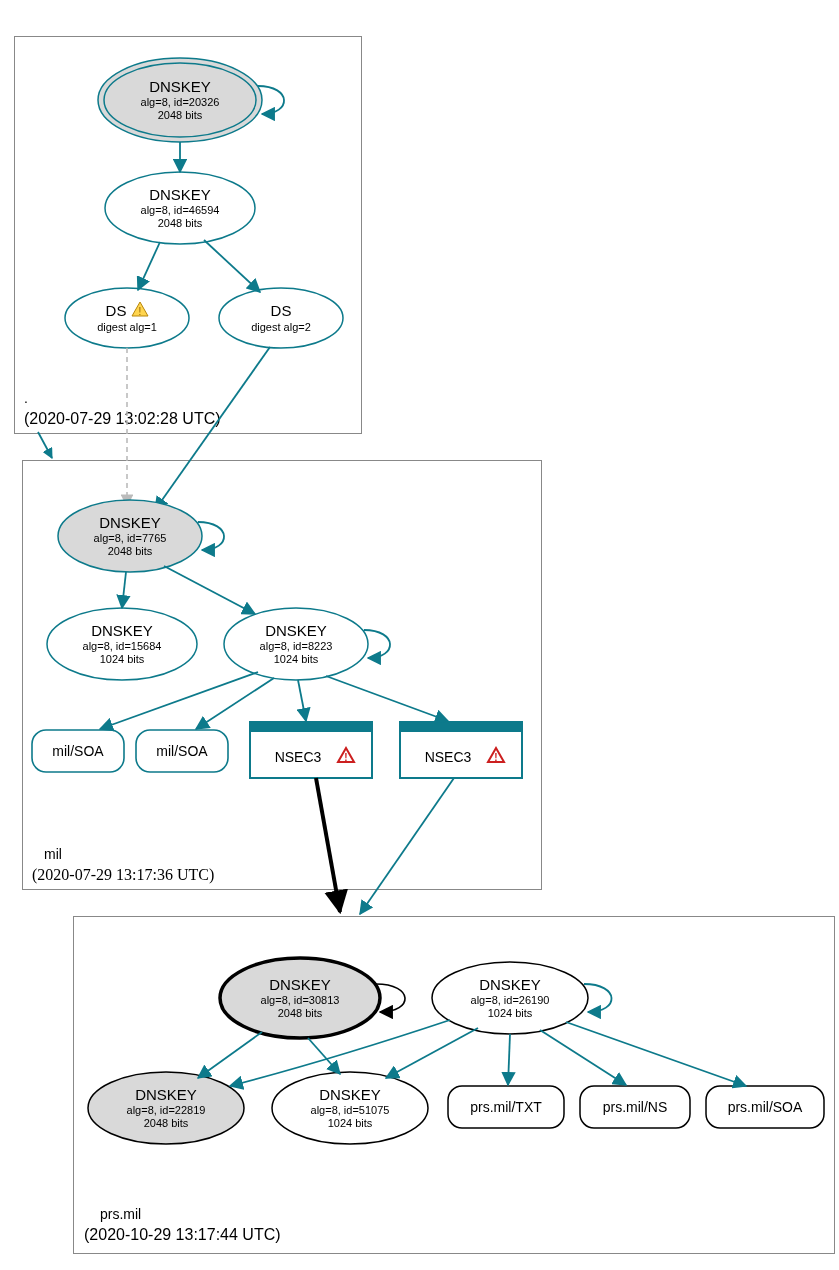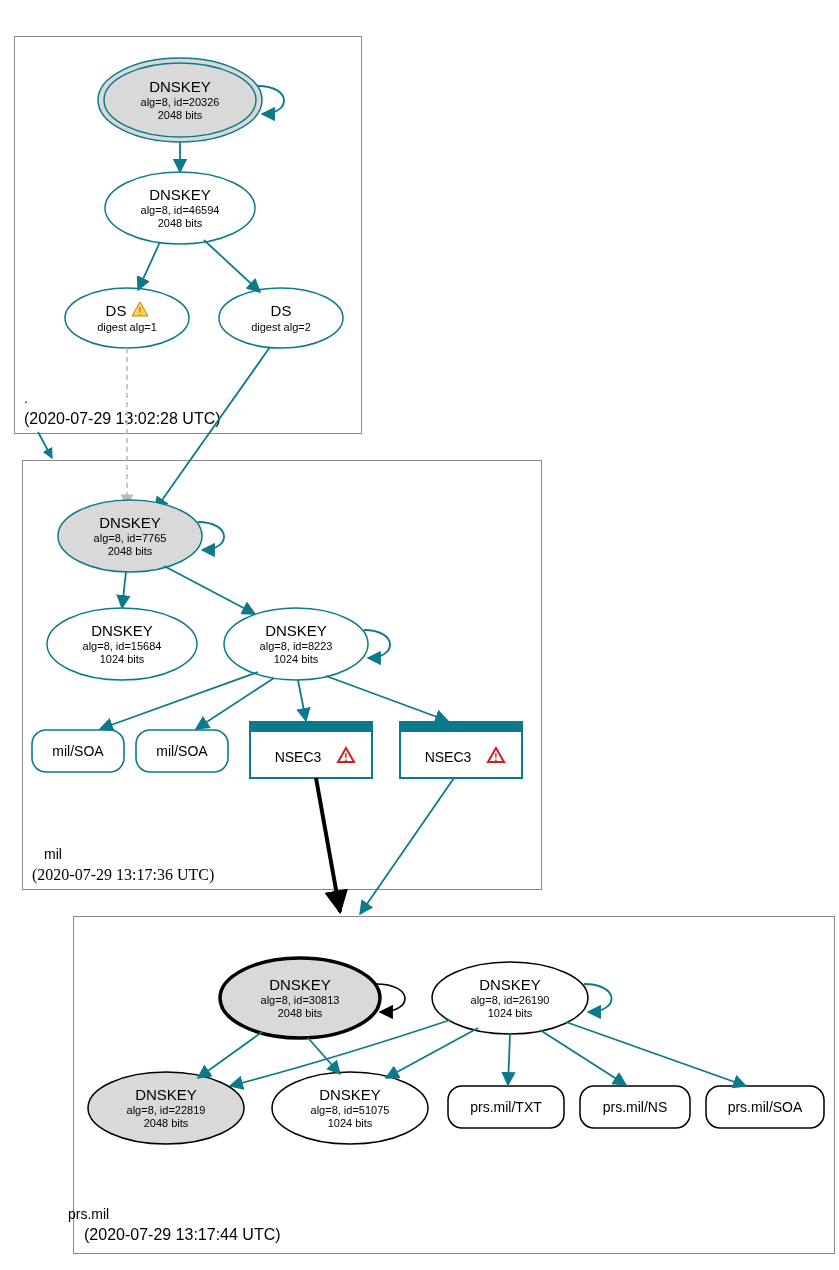--- a/index.html
+++ b/index.html
@@ -79,22 +79,22 @@
 
 <div class="zone-box" style="left:14px; top:36px; width:346px; height:396px;"></div>
 <div class="zone-label" style="left:24px; top:390px;">.</div>
 <div class="zone-ts" style="left:24px; top:410px;">(2020-07-29 13:02:28 UTC)</div>
 
 <div class="zone-box" style="left:22px; top:460px; width:518px; height:428px;"></div>
 <div class="zone-label" style="left:32px; top:846px;margin-left:12px;">mil</div>
 <div class="zone-ts" style="left:32px; top:866px;font-family:Liberation Serif, serif;">(2020-07-29 13:17:36 UTC)</div>
 
 <div class="zone-box" style="left:73px; top:916px; width:760px; height:336px;"></div>
-<div class="zone-label" style="left:68px; top:1206px;">prs.mil</div>
-<div class="zone-ts" style="left:84px; top:1226px;">(2020-07-29 13:17:44 UTC)</div>
+<div class="zone-label" style="left:100px; top:1206px;">prs.mil</div>
+<div class="zone-ts" style="left:84px; top:1226px;">(2020-10-29 13:17:44 UTC)</div>
 
 <svg width="839" height="1270">
   <defs>
     <marker id="ah-teal" viewBox="0 0 10 10" refX="9" refY="5" markerWidth="8" markerHeight="8" orient="auto">
       <path d="M0,0 L10,5 L0,10 z" class="arrowhead"></path>
     </marker>
     <marker id="ah-gray" viewBox="0 0 10 10" refX="9" refY="5" markerWidth="8" markerHeight="8" orient="auto">
       <path d="M0,0 L10,5 L0,10 z" class="arrowhead-gray"></path>
     </marker>
     <marker id="ah-black" viewBox="0 0 10 10" refX="9" refY="5" markerWidth="9" markerHeight="9" orient="auto">

